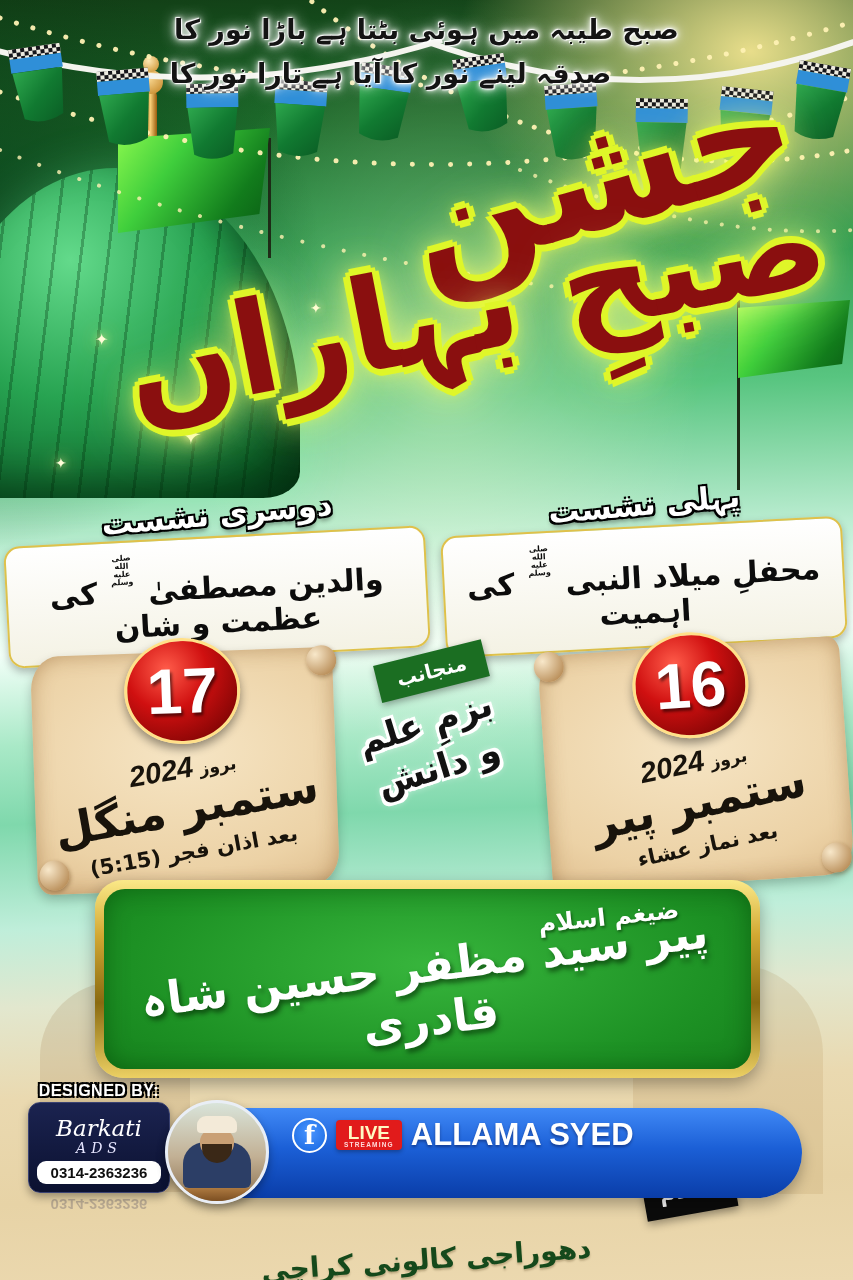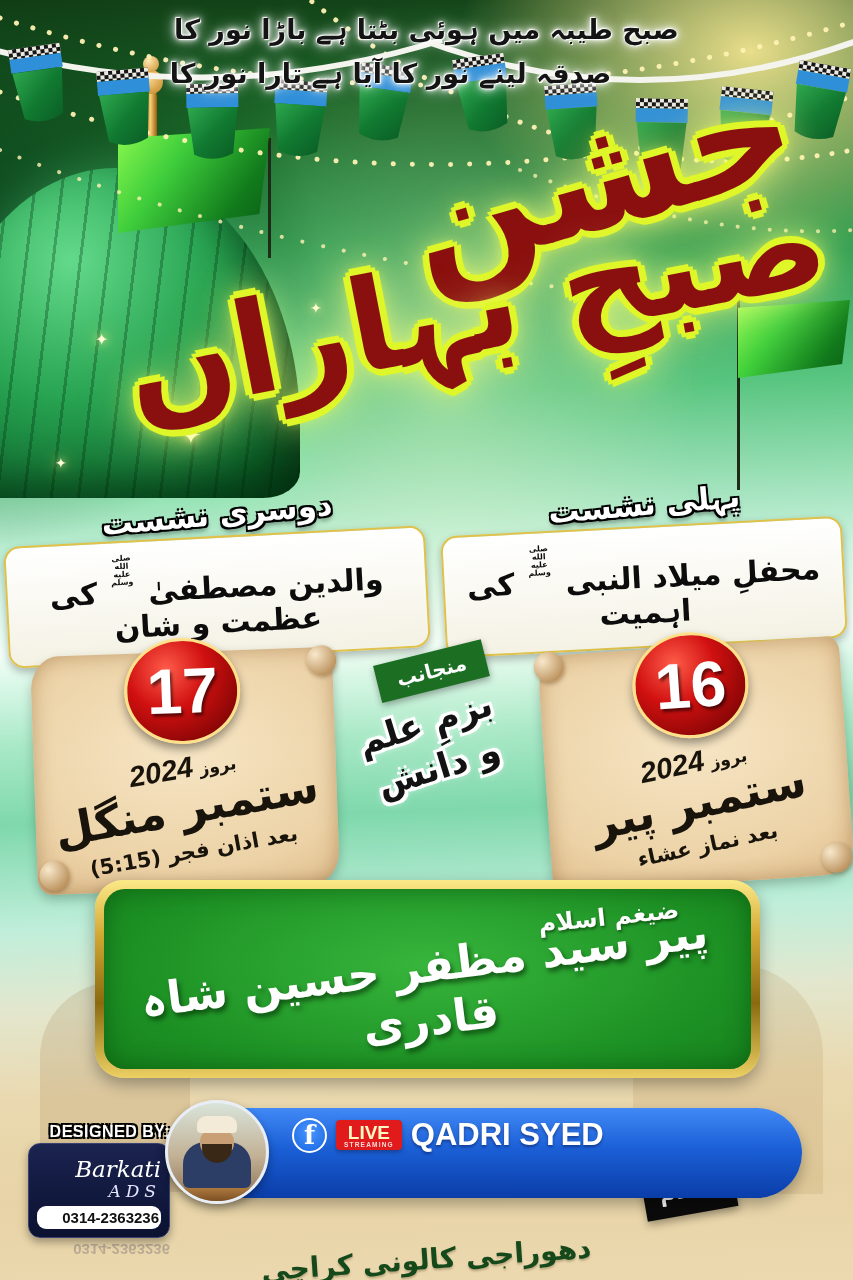--- a/index.html
+++ b/index.html
@@ -137,28 +137,28 @@
     background:#15150b;color:#fff;border:2px solid #caa22c;border-radius:24px;
     padding:5px 32px;font-size:23px;font-weight:bold;white-space:nowrap;}
   .speech-honorific{position:absolute;top:14px;right:72px;color:#fff;font-size:24px;font-weight:bold;
     transform:rotate(-6deg);text-shadow:1px 2px 3px rgba(0,40,0,.6);}
   .speaker-name{position:absolute;left:18px;right:18px;top:36px;bottom:8px;
     display:flex;align-items:center;justify-content:center;transform:rotate(-7deg);
     color:#fff;font-size:45px;font-weight:bold;text-align:center;line-height:1.18;
     text-shadow:2px 4px 5px rgba(0,35,0,.6);}
 
   
-  .designer{position:absolute;left:28px;top:1082px;width:142px;text-align:right;z-index:6;
-    font-family:"Liberation Sans",sans-serif;margin-top:41px;}
+  .designer{position:absolute;left:28px;top:1082px;width:142px;text-align:center;z-index:6;
+    font-family:"Liberation Sans",sans-serif;}
   .designer-label{font-size:16px;font-weight:bold;color:#fff;letter-spacing:.5px;
     text-shadow:-2px -2px 0 #000,2px -2px 0 #000,-2px 2px 0 #000,2px 2px 0 #000;}
   .designer-card{margin-top:2px;background:linear-gradient(180deg,#1b2350,#0b1130);
     border:1px solid #3a4272;border-radius:12px;padding:13px 8px 8px;box-shadow:0 4px 8px rgba(0,0,0,.35);}
   .designer-name{font-family:"DejaVu Serif",serif;font-style:italic;color:#fff;font-size:23px;line-height:1.05;}
-  .designer-sub{font-family:"DejaVu Serif",serif;font-style:italic;color:#e6e6ff;font-size:17px;
+  .designer-sub{font-family:"DejaVu Serif",serif;font-style:italic;color:#e6e6ff;font-size:14px;
     letter-spacing:5px;margin-top:0;}
   .designer-phone{margin-top:5px;background:#fff;border-radius:9px;font-size:15px;font-weight:bold;
     color:#101010;padding:3px 2px;}
   .designer-reflection{margin-top:3px;transform:scaleY(-1);opacity:.22;font-size:15px;font-weight:bold;color:#101040;}
 
   
   .livebar{position:absolute;left:170px;top:1108px;width:632px;height:90px;border-radius:46px;z-index:6;
     background:linear-gradient(180deg,#4089f6 0%,#1b5fd6 45%,#0a3da8 100%);
     box-shadow:0 7px 14px rgba(0,0,0,.28);}
   .avatar{position:absolute;left:-5px;top:-8px;width:104px;height:104px;border-radius:50%;
@@ -345,21 +345,21 @@
       <div class="av-cap"></div>
       <div class="av-beard"></div>
       <div class="av-desk"></div>
     </div>
     <div class="live-row">
       <div class="fb-icon">f</div>
       <div class="live-badge">
         <span class="live-word">LIVE</span>
         <span class="streaming-word">STREAMING</span>
       </div>
-      <div class="live-name1">QADRI SYED</div>
+      <div class="live-name1">ALLAMA SYED</div>
     </div>
   </div>
 
   <div class="venue-badge rtl">بمقام</div>
   <div class="venue-line rtl">
     <span class="venue-address">دھوراجی کالونی کراچی</span>
   </div>
 
 </div>
 

